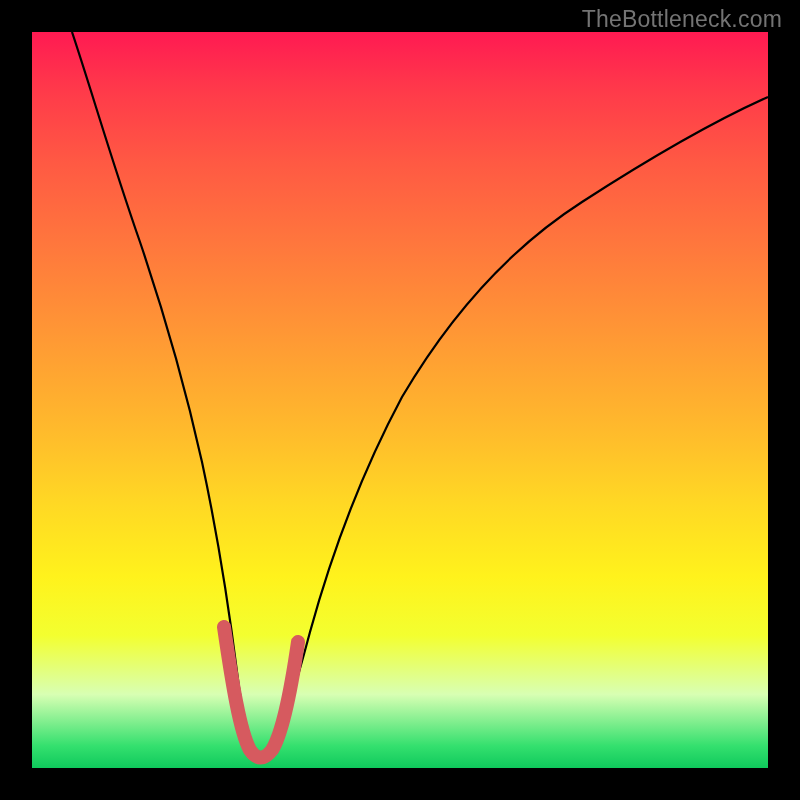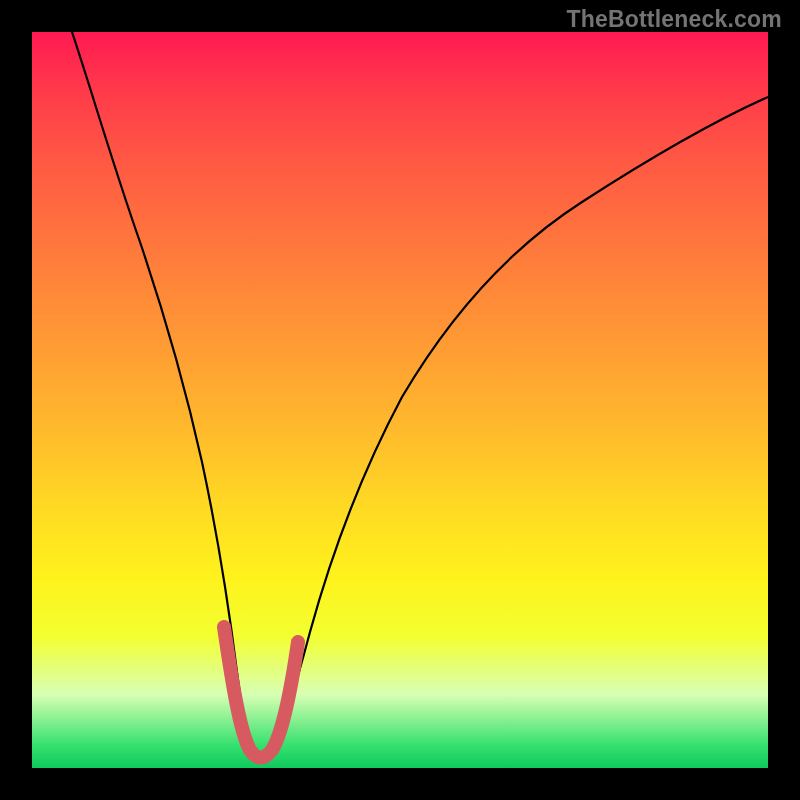--- a/index.html
+++ b/index.html
@@ -38,21 +38,21 @@
       #d8ffb3 90%,
       #34e06e 97%,
       #0fc95c 100%);
   }
   .watermark {
     position: absolute;
     top: 6px;
     right: 18px;
     color: #747474;
     font-size: 23px;
-    font-weight: 700;
+    font-weight: 400;
     letter-spacing: 0.2px;
     text-shadow: 0 0 1px rgba(0,0,0,0.4);
   }
   svg.curve {
     position: absolute;
     top: 0;
     left: 0;
     width: 736px;
     height: 736px;
   }

